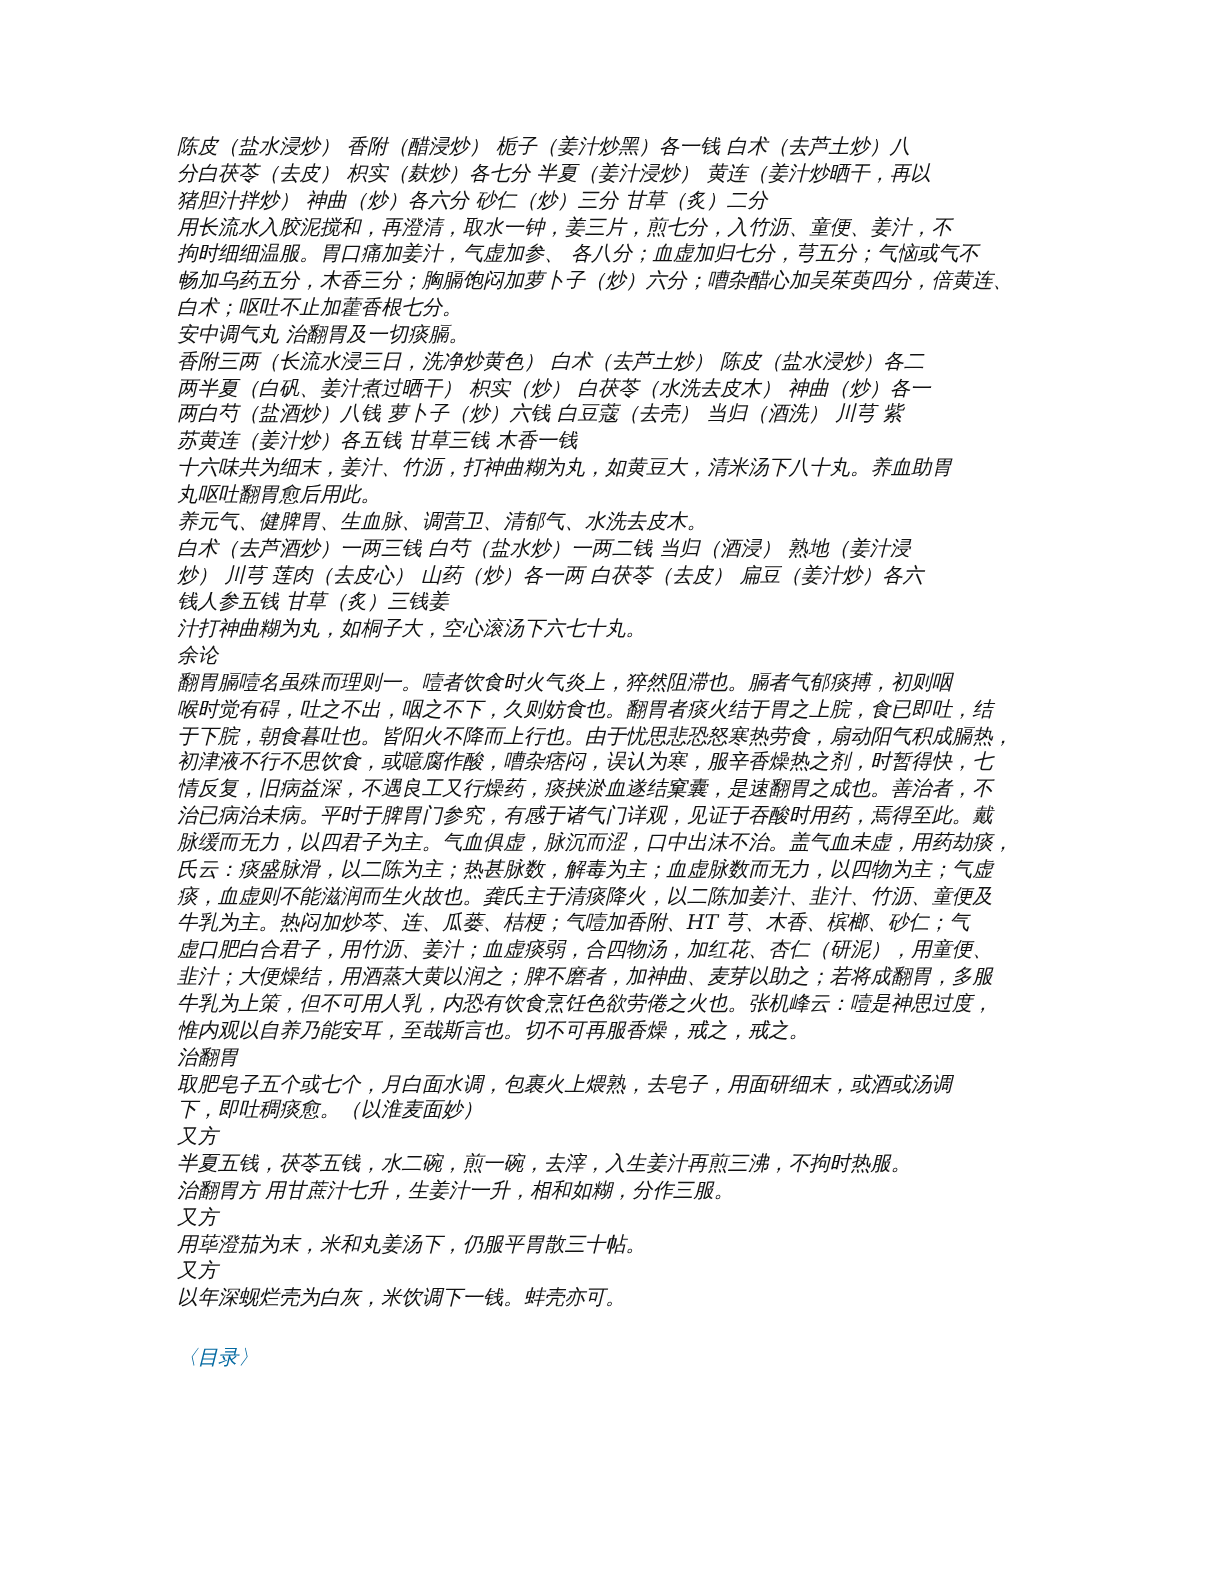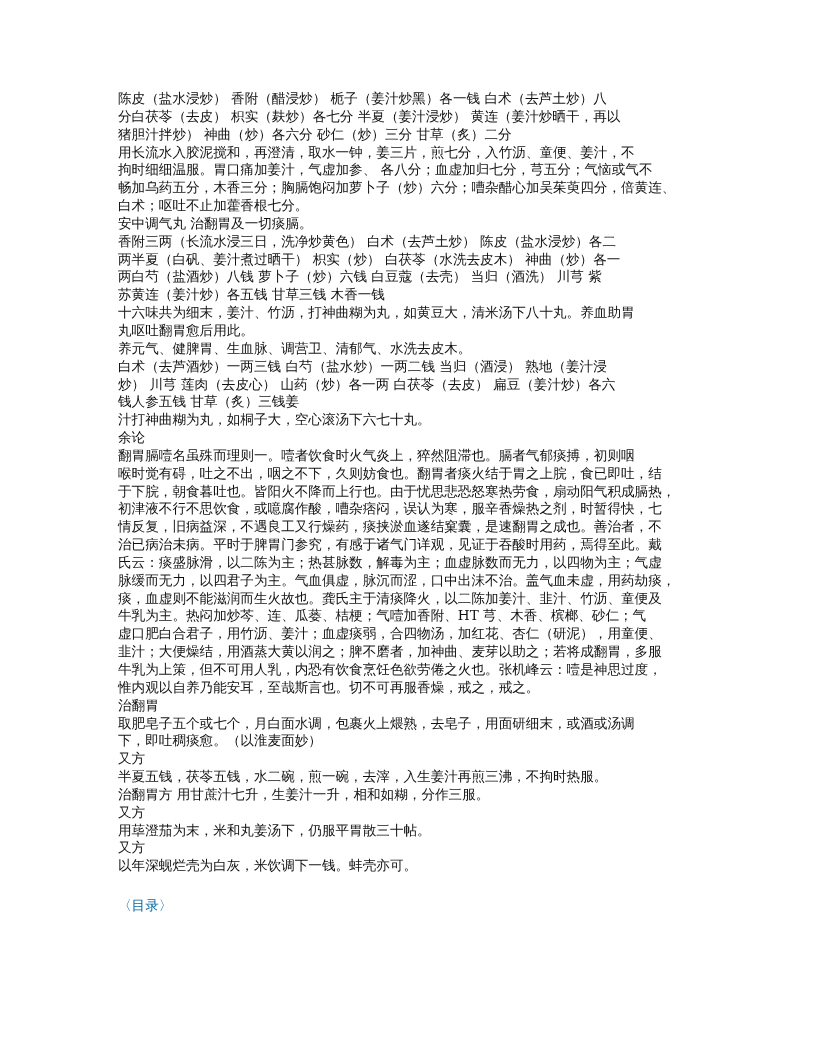--- a/index.html
+++ b/index.html
@@ -7,20 +7,21 @@
   .page {
     position: absolute;
     left: 118px;
     top: 90px;
     width: 600px;
     font-family: "DejaVu Serif", "Liberation Serif", serif;
     font-size: 13.6px;
     line-height: 17.85px;
     color: #111111;
     white-space: nowrap;
+    font-style: italic;
   }
   .line { display: block; height: 17.85px; letter-spacing: 0px; }
   .blank { display: block; height: 17.85px; }
   .toc-link { display: block; height: 17.85px; color: #0369a1; text-decoration: none; cursor: pointer; margin-top: 4px; }
 </style>
 </head>
 <body>
 
 <div class="page">
   <div id="lines">
@@ -43,22 +44,22 @@
       <span class="line">炒） 川芎 莲肉（去皮心） 山药（炒）各一两 白茯苓（去皮） 扁豆（姜汁炒）各六</span>
       <span class="line">钱人参五钱 甘草（炙）三钱姜</span>
       <span class="line">汁打神曲糊为丸，如桐子大，空心滚汤下六七十丸。</span>
       <span class="line">余论</span>
       <span class="line">翻胃膈噎名虽殊而理则一。噎者饮食时火气炎上，猝然阻滞也。膈者气郁痰搏，初则咽</span>
       <span class="line">喉时觉有碍，吐之不出，咽之不下，久则妨食也。翻胃者痰火结于胃之上脘，食已即吐，结</span>
       <span class="line">于下脘，朝食暮吐也。皆阳火不降而上行也。由于忧思悲恐怒寒热劳食，扇动阳气积成膈热，</span>
       <span class="line">初津液不行不思饮食，或噫腐作酸，嘈杂痞闷，误认为寒，服辛香燥热之剂，时暂得快，七</span>
       <span class="line">情反复，旧病益深，不遇良工又行燥药，痰挟淤血遂结窠囊，是速翻胃之成也。善治者，不</span>
       <span class="line">治已病治未病。平时于脾胃门参究，有感于诸气门详观，见证于吞酸时用药，焉得至此。戴</span>
+      <span class="line">脉缓而无力，以四君子为主。气血俱虚，脉沉而涩，口中出沫不治。盖气血未虚，用药劫痰，</span>
       <span class="line">氏云：痰盛脉滑，以二陈为主；热甚脉数，解毒为主；血虚脉数而无力，以四物为主；气虚</span>
-      <span class="line">脉缓而无力，以四君子为主。气血俱虚，脉沉而涩，口中出沫不治。盖气血未虚，用药劫痰，</span>
       <span class="line">痰，血虚则不能滋润而生火故也。龚氏主于清痰降火，以二陈加姜汁、韭汁、竹沥、童便及</span>
       <span class="line">牛乳为主。热闷加炒芩、连、瓜蒌、桔梗；气噎加香附、HT 芎、木香、槟榔、砂仁；气</span>
       <span class="line">虚口肥白合君子，用竹沥、姜汁；血虚痰弱，合四物汤，加红花、杏仁（研泥），用童便、</span>
       <span class="line">韭汁；大便燥结，用酒蒸大黄以润之；脾不磨者，加神曲、麦芽以助之；若将成翻胃，多服</span>
       <span class="line">牛乳为上策，但不可用人乳，内恐有饮食烹饪色欲劳倦之火也。张机峰云：噎是神思过度，</span>
       <span class="line">惟内观以自养乃能安耳，至哉斯言也。切不可再服香燥，戒之，戒之。</span>
       <span class="line">治翻胃</span>
       <span class="line">取肥皂子五个或七个，月白面水调，包裹火上煨熟，去皂子，用面研细末，或酒或汤调</span>
       <span class="line">下，即吐稠痰愈。（以淮麦面妙）</span>
       <span class="line">又方</span>

